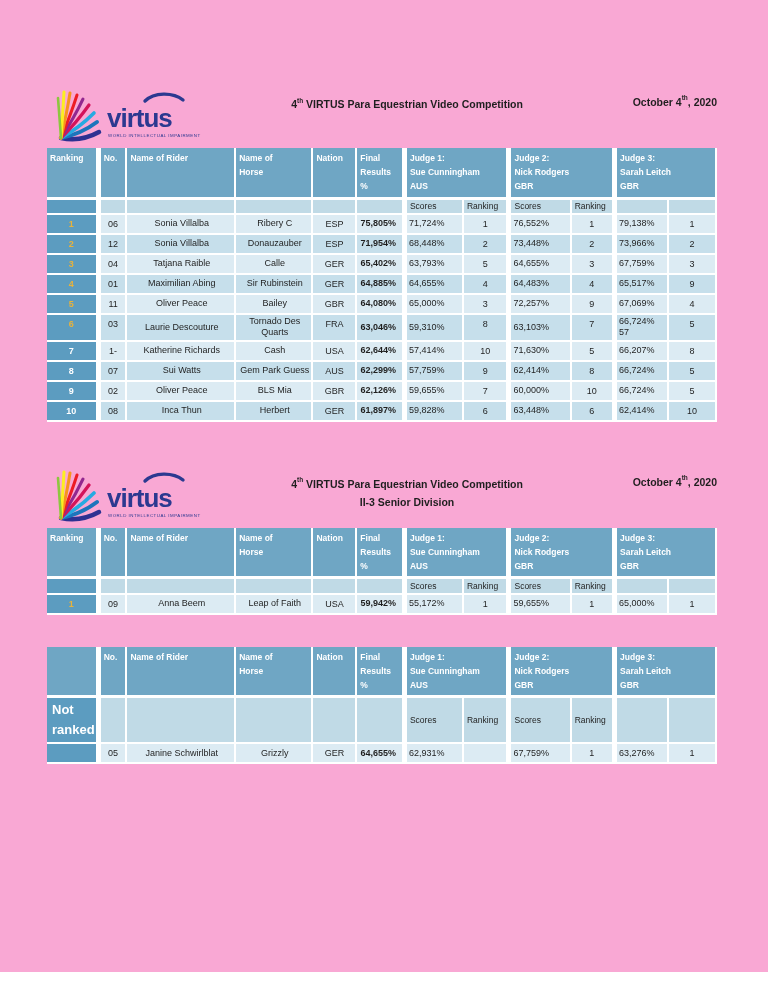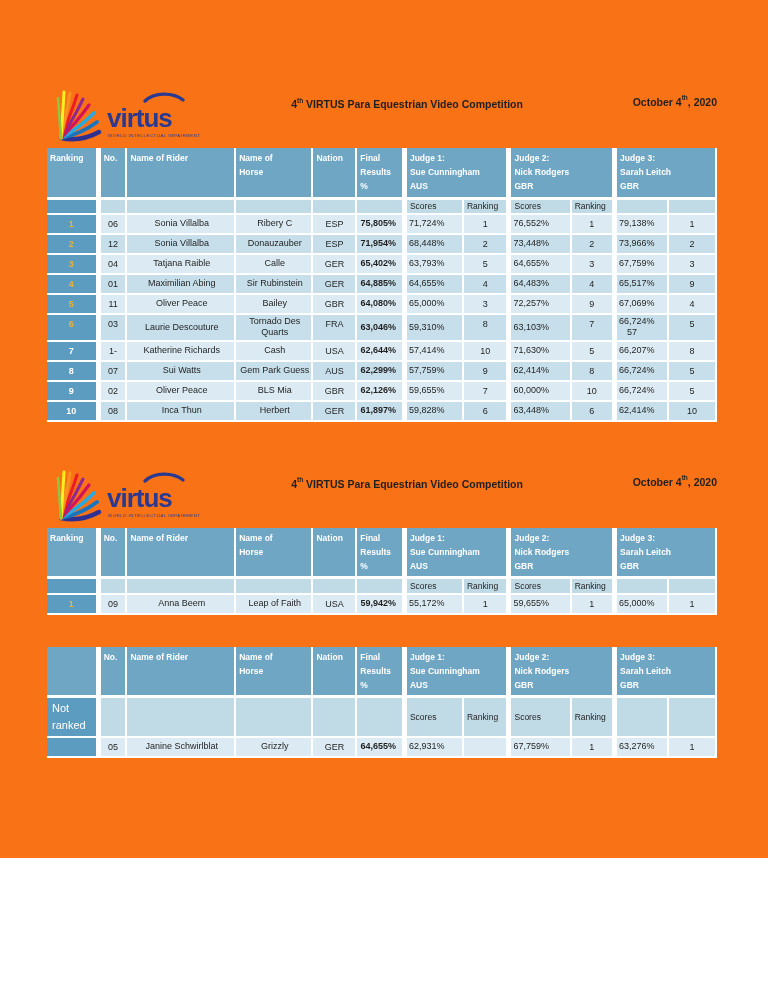--- a/index.html
+++ b/index.html
@@ -1,20 +1,20 @@
 <!DOCTYPE html>
 <html style="--header-blue: #6fa6c4; --rank-blue: #5c9cc0; --subheader-blue: #c0dae6; --row-light: #dcebf3; --row-alt: #c6dfeb; --gold: #e8b33b; --brand-navy: #2b3990;"><head>
 <meta charset="utf-8">
 <style>
   html,body{margin:0;padding:0;background:#fff;}
   .page{
     position:relative;
-    width:768px;height:858px;
+    width:768px;height:972px;
     overflow:hidden;
-    background:#f97316;
+    background:#f9a8d4;
     box-sizing:border-box;
     padding:86px 51px 0 47px;
     font-family:"Liberation Sans", sans-serif;
     color:#1f1f1f;
   }
   
   .sec-head{display:flex;align-items:flex-start;width:670px;height:62px;margin-bottom:0;}
   .logo-box{width:158px;margin-left:4px;flex:0 0 auto;}
   .titles{flex:1;text-align:center;font-weight:bold;font-size:10.5px;margin-top:9px;line-height:1.75;}
   .date-box{flex:0 0 112px;text-align:right;font-weight:bold;font-size:10.5px;margin-top:9px;}
@@ -28,35 +28,35 @@
   table.results .gsep{border-right-width:5px;}
   
   table.results th.hc{
     background:var(--header-blue);color:#fff;font-weight:bold;font-size:8.5px;
     text-align:left;vertical-align:top;white-space:pre-line;line-height:1.65;
     padding:3px 3px;height:50px;border-bottom-width:3px;
   }
   
   table.results td.sub{background:var(--subheader-blue);height:16px;font-size:8.5px;vertical-align:middle;padding-left:3px;}
   table.results td.subfirst{
-    background:var(--rank-blue);color:#fff;font-weight:normal;font-size:11px;
+    background:var(--rank-blue);color:#fff;font-weight:bold;font-size:13px;
     vertical-align:top;line-height:1.55;padding:2px 5px;white-space:normal;height:16px;
   }
   tr.tallsub td{height:32px;}
   
   table.results tbody td{height:20px;vertical-align:middle;line-height:1.25;}
   tr.light td{background:var(--row-light);}
   tr.alt td{background:var(--row-alt);}
   table.results td.rank{background:var(--rank-blue);text-align:center;font-weight:bold;vertical-align:top;padding-top:4px;}
   table.results td.rank.gold{color:var(--gold);}
   table.results td.rank.whitenum{color:#fff;}
   table.results td.no,table.results td.nation,table.results td.jr{text-align:center;vertical-align:top;padding-top:4px;}
   table.results td.rider,table.results td.horse{text-align:center;padding-left:4px;}
   table.results td.final{font-weight:bold;text-align:center;padding-right:5px;}
-  table.results td.js{text-align:center;padding-right:22px;}
+  table.results td.js{text-align:left;padding-right:22px;}
   
   .section-2{margin-top:44px;}
   .host-gap{margin-top:32px;}
 </style>
 </head>
 <body>
 
 <div class="page">
 
   <section>
@@ -318,20 +318,21 @@
             <path d="M10,52 Q12,24 13,6" stroke="#fcee21" stroke-width="3"></path>
             <path d="M10,52 Q8,26 7,12" stroke="#8dc63f" stroke-width="2.6"></path>
           </g>
           <path d="M94,15 C103,6 122,6 132,14" stroke="#2b3990" stroke-width="3.4" fill="none" stroke-linecap="round"></path>
           <text x="56" y="41" font-family="Liberation Sans, sans-serif" font-size="26" font-weight="bold" letter-spacing="-1" fill="#2b3990">virtus</text>
           <text x="57" y="51" font-family="Liberation Sans, sans-serif" font-size="4.4" letter-spacing="0.5" fill="#2b3990">WORLD INTELLECTUAL IMPAIRMENT SPORT</text>
         </svg>
       </div>
       <div class="titles">
         <div><span>4</span><sup>th</sup><span> VIRTUS Para Equestrian Video Competition</span></div>
+        <div>II-3 Senior Division</div>
       </div>
       <div class="date-box"><span>October 4</span><sup>th</sup><span>, 2020</span></div>
     </header>
     <div>
         <table class="results">
           <colgroup>
             <col style="width: 49px;">
             <col style="width: 27px;">
             <col style="width: 104px;">
             <col style="width: 74px;">

